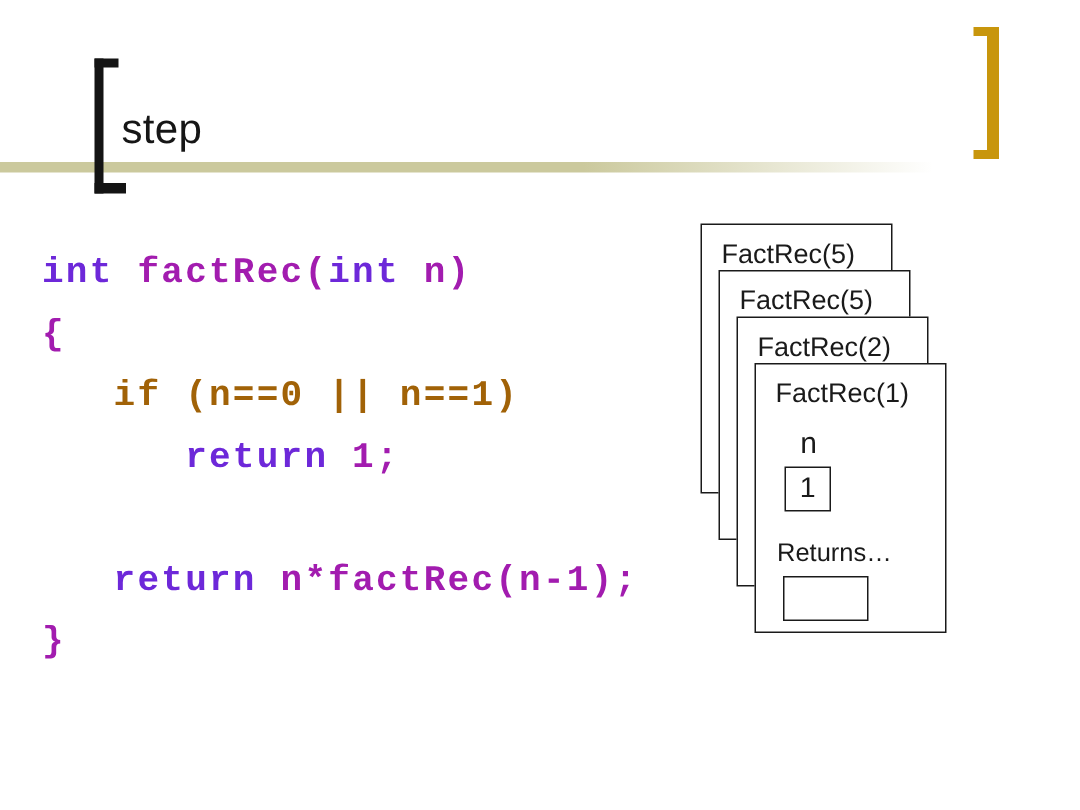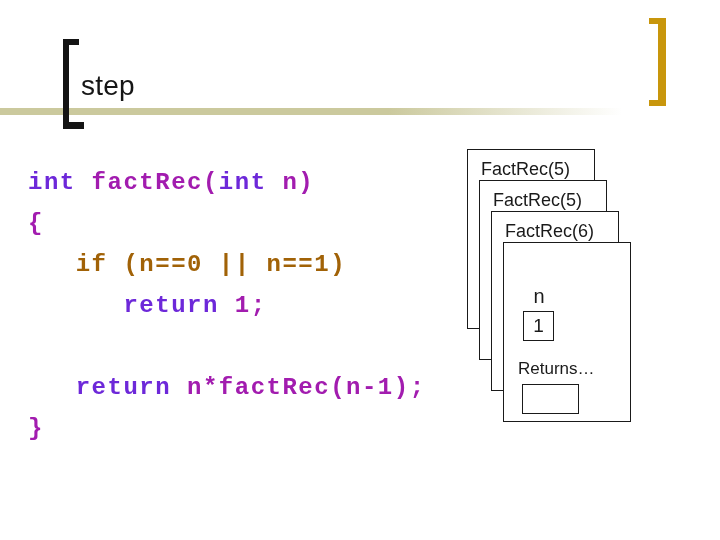--- a/index.html
+++ b/index.html
@@ -94,23 +94,24 @@
   <div id="code-block" class="code"><div class="code-line"><span class="tok-kw">int</span><span class="tok-plain"> factRec(</span><span class="tok-kw">int</span><span class="tok-plain"> n)</span></div><div class="code-line"><span class="tok-plain">{</span></div><div class="code-line"><span class="tok-plain">   </span><span class="tok-cond">if (n==0 || n==1)</span></div><div class="code-line"><span class="tok-plain">      </span><span class="tok-kw">return</span><span class="tok-plain"> 1;</span></div><div class="code-line"></div><div class="code-line"><span class="tok-plain">   </span><span class="tok-kw">return</span><span class="tok-plain"> n*factRec(n-1);</span></div><div class="code-line"><span class="tok-plain">}</span></div></div>
 
   <div id="stack-area">
       <div class="frame" style="left: 467px; top: 149px;">
         <div class="frame-label">FactRec(5)</div>
       </div>
       <div class="frame" style="left: 479px; top: 180px;">
         <div class="frame-label">FactRec(5)</div>
       </div>
       <div class="frame" style="left: 491px; top: 211px;">
-        <div class="frame-label">FactRec(6)</div>
+        <div class="frame-label">FactRec(2)</div>
       </div>
       <div class="frame" style="left: 503px; top: 242px;">
+        <div class="frame-label">FactRec(1)</div>
         <div class="param-name">n</div>
         <div class="param-box">1</div>
         <div class="returns-label">Returns…</div>
         <div class="return-box"></div>
       </div>
     </div>
 
 </div>
 
 </body></html>

